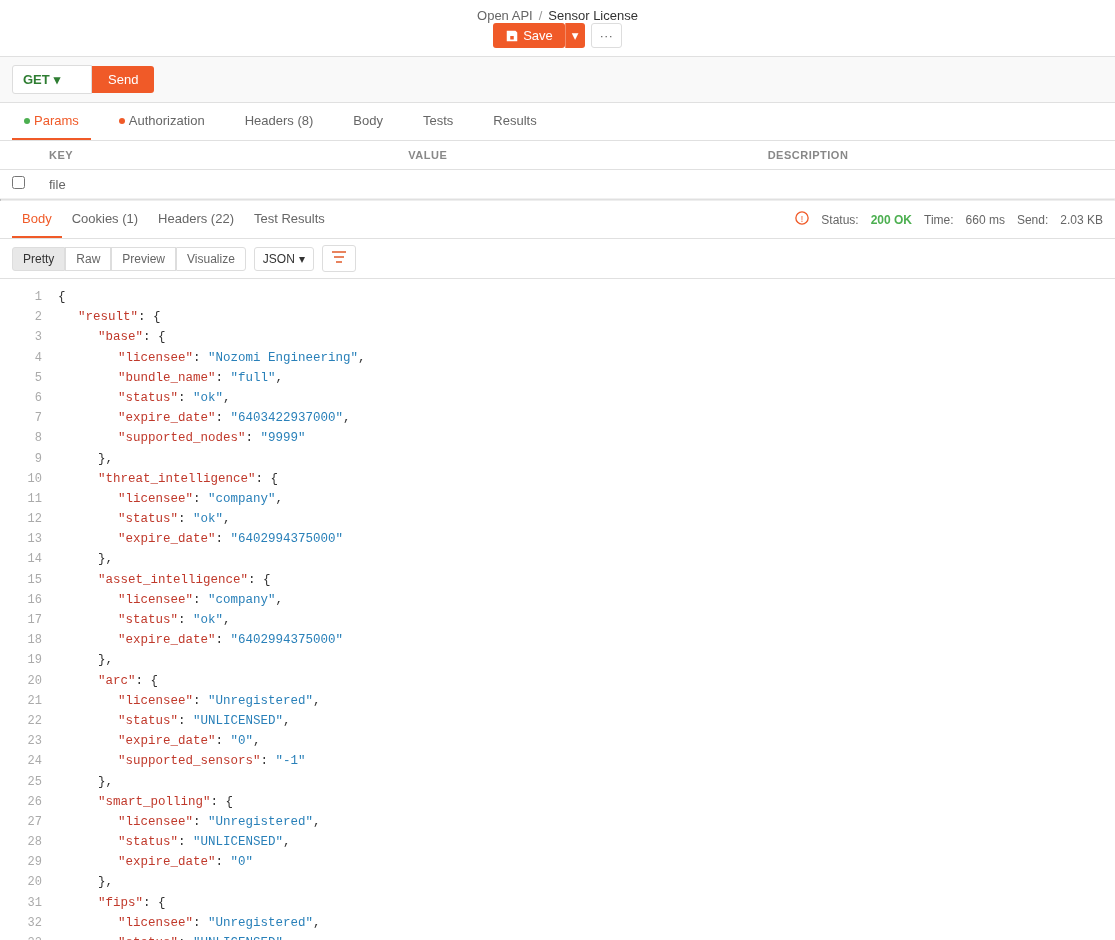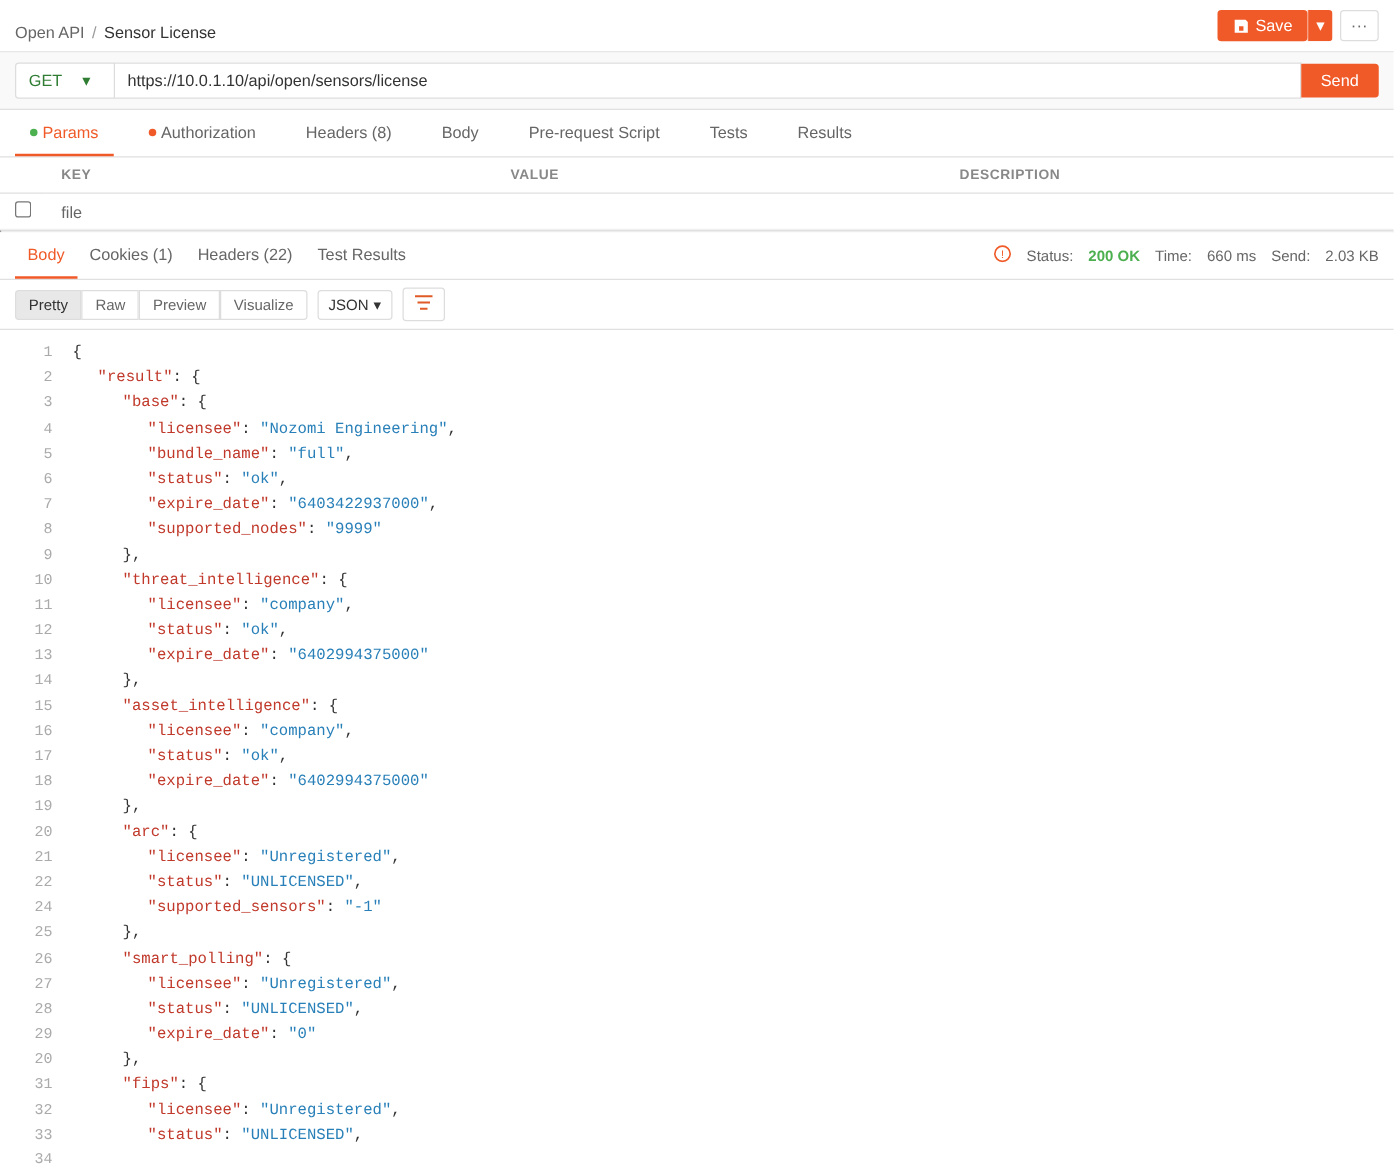--- a/index.html
+++ b/index.html
@@ -1,21 +1,21 @@
 <!DOCTYPE html>
 <html><head>
   <meta charset="utf-8">
   <style>
     * { box-sizing: border-box; margin: 0; padding: 0; }
     body { font-family: -apple-system, BlinkMacSystemFont, 'Segoe UI', sans-serif; font-size: 13px; background: #fff; color: #333; }
 
     
     .top-bar {
-      display: flex; align-items: flex-end; justify-content: space-between;
-      padding: 8px 12px; border-bottom: 1px solid #e0e0e0; background: #fff;
+      display: flex; align-items: center; justify-content: space-between;
+      padding: 8px 12px; border-bottom: 1px solid #e0e0e0; background: #fff; flex-direction: column;
     }
     .breadcrumb { display: flex; align-items: center; gap: 6px; font-size: 13px; color: #666; }
     .breadcrumb .separator { color: #999; }
     .breadcrumb .current { color: #333; font-weight: 500; }
     .top-bar-right { display: flex; align-items: center; gap: 6px; }
     .save-btn {
       display: flex; align-items: center; gap: 4px;
       background: #f05a28; color: #fff; border: none; border-radius: 3px;
       padding: 5px 12px; font-size: 13px; cursor: pointer; font-weight: 500;
     }
@@ -28,24 +28,24 @@
       background: none; border: 1px solid #ddd; border-radius: 3px;
       padding: 4px 8px; cursor: pointer; color: #666;
     }
 
     
     .url-bar {
       display: flex; align-items: center; gap: 0;
       padding: 8px 12px; border-bottom: 1px solid #e0e0e0; background: #f9f9f9;
     }
     .method-select {
-      display: flex; align-items: center; gap: 16px;
+      display: flex; align-items: center; gap: 4px;
       border: 1px solid #ddd; border-radius: 3px 0 0 3px;
       padding: 6px 10px; background: #fff; font-size: 13px;
-      font-weight: 400; color: #2e7d32; cursor: pointer; min-width: 80px;
+      font-weight: 700; color: #2e7d32; cursor: pointer; min-width: 80px;
     }
     .url-input {
       flex: 1; border: 1px solid #ddd; border-left: none;
       padding: 6px 10px; font-size: 13px; color: #333; background: #fff;
       border-radius: 0; outline: none;
     }
     .send-btn {
       background: #f05a28; color: #fff; border: none; border-radius: 0 3px 3px 0;
       padding: 6px 16px; font-size: 13px; cursor: pointer; font-weight: 500;
     }
@@ -154,41 +154,37 @@
     </div>
     <button class="dots-btn">···</button>
   </div>
 </div>
 
 <div class="url-bar">
   <div class="method-select">
     <span>GET</span>
     <span>▾</span>
   </div>
-  <input class="url-input" type="text" value="https://10.0.1.10/api/open/sensors/license" style="">
   <button class="send-btn">Send</button>
 </div>
 
 <div class="tabs-row">
 <div class="tab active">
       <span class="dot dot-green"></span>
       <span>Params</span>
     </div>
     <div class="tab">
       <span class="dot dot-orange"></span>
       <span>Authorization</span>
     </div>
     <div class="tab">
       <span>Headers (8)</span>
     </div>
     <div class="tab">
       <span>Body</span>
-    </div>
-    <div class="tab">
-      <span>Pre-request Script</span>
     </div>
     <div class="tab">
       <span>Tests</span>
     </div>
     <div class="tab">
       <span>Results</span>
     </div>
   </div>
 
 <div>
@@ -338,20 +334,24 @@
     </div>
     <div class="json-line">
       <span class="line-num">21</span>
       <span style="padding-left: 60px;"><span class="j-key">"licensee"</span><span class="j-colon">: </span><span class="j-string">"Unregistered"</span><span class="j-comma">,</span></span>
     </div>
     <div class="json-line">
       <span class="line-num">22</span>
       <span style="padding-left: 60px;"><span class="j-key">"status"</span><span class="j-colon">: </span><span class="j-string">"UNLICENSED"</span><span class="j-comma">,</span></span>
     </div>
     <div class="json-line">
+      <span class="line-num">23</span>
+      <span style="padding-left: 60px;"><span class="j-key">"expire_date"</span><span class="j-colon">: </span><span class="j-string">"0"</span><span class="j-comma">,</span></span>
+    </div>
+    <div class="json-line">
       <span class="line-num">24</span>
       <span style="padding-left: 60px;"><span class="j-key">"supported_sensors"</span><span class="j-colon">: </span><span class="j-string">"-1"</span></span>
     </div>
     <div class="json-line">
       <span class="line-num">25</span>
       <span style="padding-left: 40px;"><span class="j-brace">},</span></span>
     </div>
     <div class="json-line">
       <span class="line-num">26</span>
       <span style="padding-left: 40px;"><span class="j-key">"smart_polling"</span><span class="j-colon">: {</span></span>

